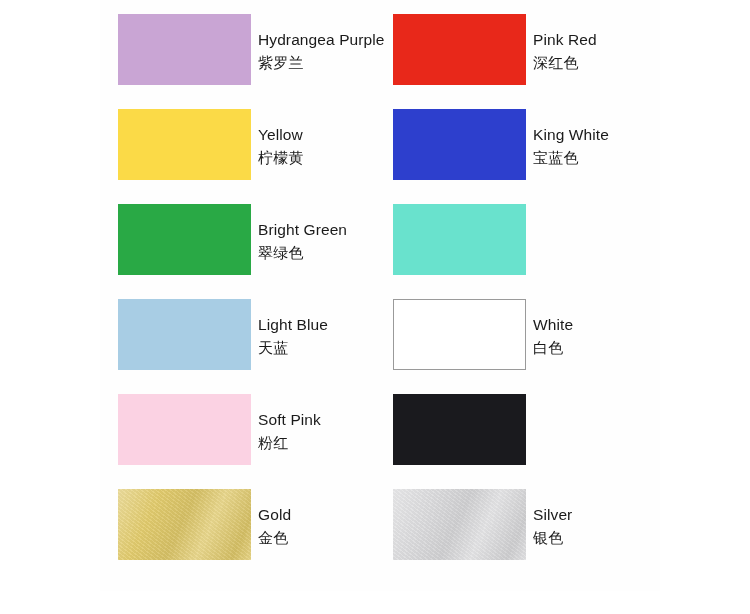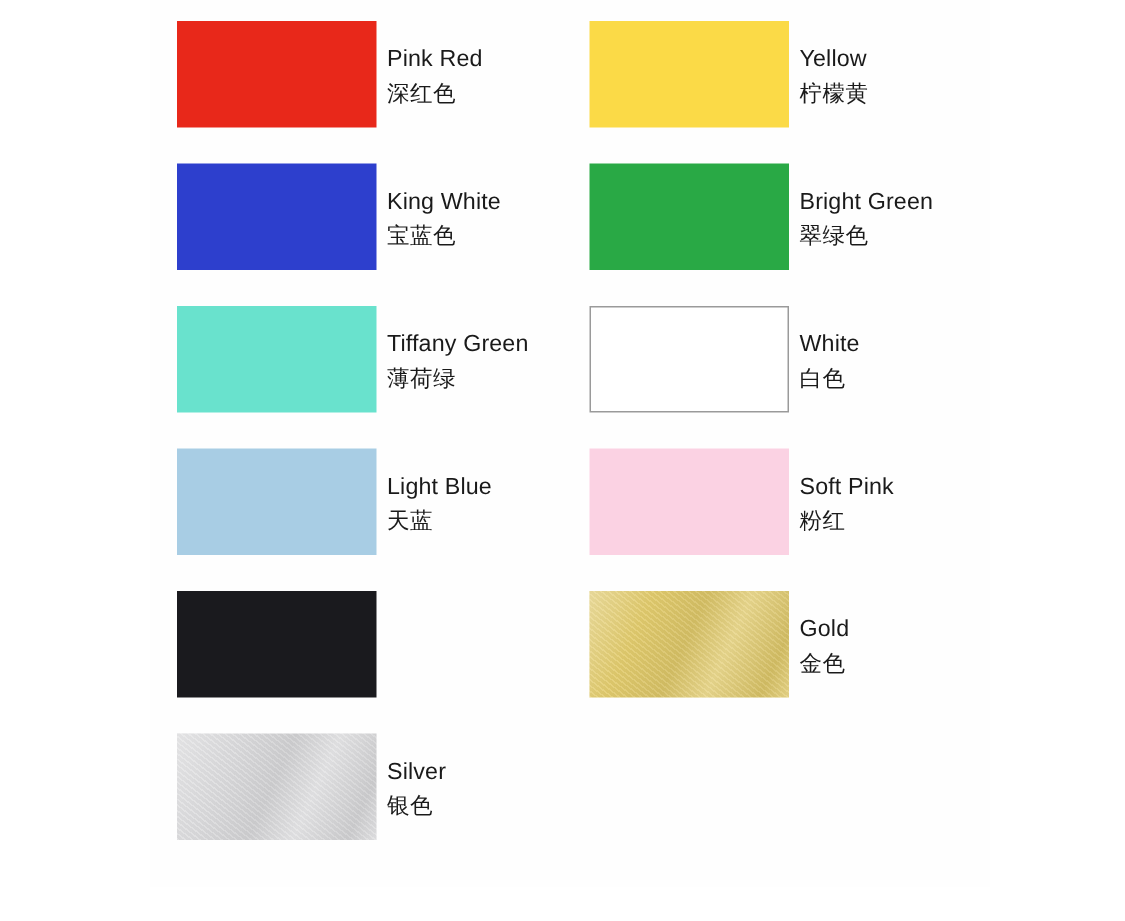--- a/index.html
+++ b/index.html
@@ -80,20 +80,27 @@
     letter-spacing: 0.3px;
   }
 </style>
 </head>
 <body>
 
 <div id="panel"></div>
 
 <div id="swatch-grid">
     <div class="swatch-row">
+      <div class="swatch-chip" style="background-color: rgb(201, 165, 212);"></div>
+      <div class="swatch-labels">
+        <div class="label-en">Hydrangea Purple</div>
+        <div class="label-zh">紫罗兰</div>
+      </div>
+    </div>
+    <div class="swatch-row">
       <div class="swatch-chip" style="background-color: rgb(232, 40, 26);"></div>
       <div class="swatch-labels">
         <div class="label-en">Pink Red</div>
         <div class="label-zh">深红色</div>
       </div>
     </div>
     <div class="swatch-row">
       <div class="swatch-chip" style="background-color: rgb(251, 218, 71);"></div>
       <div class="swatch-labels">
         <div class="label-en">Yellow</div>
@@ -109,37 +116,33 @@
     </div>
     <div class="swatch-row">
       <div class="swatch-chip" style="background-color: rgb(41, 169, 69);"></div>
       <div class="swatch-labels">
         <div class="label-en">Bright Green</div>
         <div class="label-zh">翠绿色</div>
       </div>
     </div>
     <div class="swatch-row">
       <div class="swatch-chip" style="background-color: rgb(105, 226, 205);"></div>
+    </div>
+    <div class="swatch-row">
+      <div class="swatch-chip" style="background-color: rgb(168, 205, 228);"></div>
       <div class="swatch-labels">
-        <div class="label-en">Tiffany Green</div>
-        <div class="label-zh">薄荷绿</div>
+        <div class="label-en">Light Blue</div>
+        <div class="label-zh">天蓝</div>
       </div>
     </div>
     <div class="swatch-row">
       <div class="swatch-chip bordered" style="background-color: rgb(255, 255, 255); border-color: rgb(154, 154, 154);"></div>
       <div class="swatch-labels">
         <div class="label-en">White</div>
         <div class="label-zh">白色</div>
-      </div>
-    </div>
-    <div class="swatch-row">
-      <div class="swatch-chip" style="background-color: rgb(168, 205, 228);"></div>
-      <div class="swatch-labels">
-        <div class="label-en">Light Blue</div>
-        <div class="label-zh">天蓝</div>
       </div>
     </div>
     <div class="swatch-row">
       <div class="swatch-chip" style="background-color: rgb(251, 210, 227);"></div>
       <div class="swatch-labels">
         <div class="label-en">Soft Pink</div>
         <div class="label-zh">粉红</div>
       </div>
     </div>
     <div class="swatch-row">

